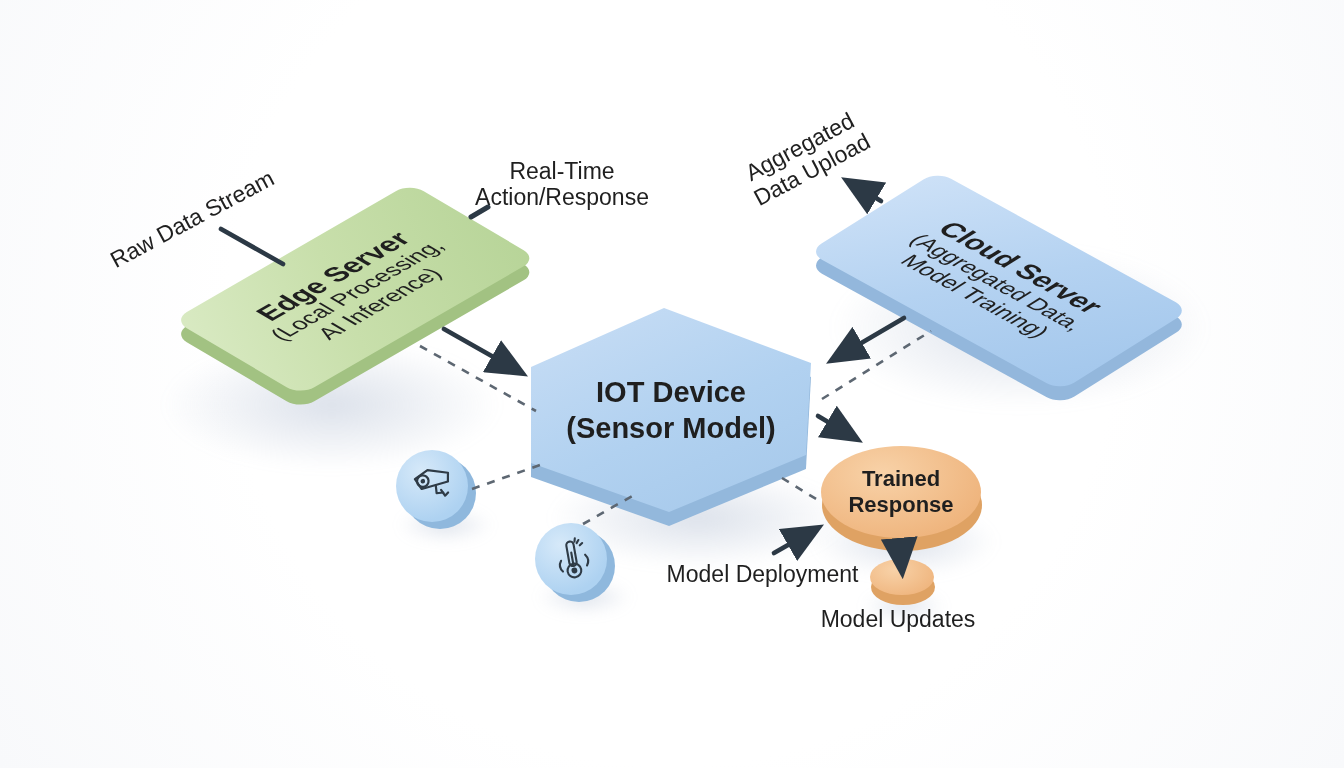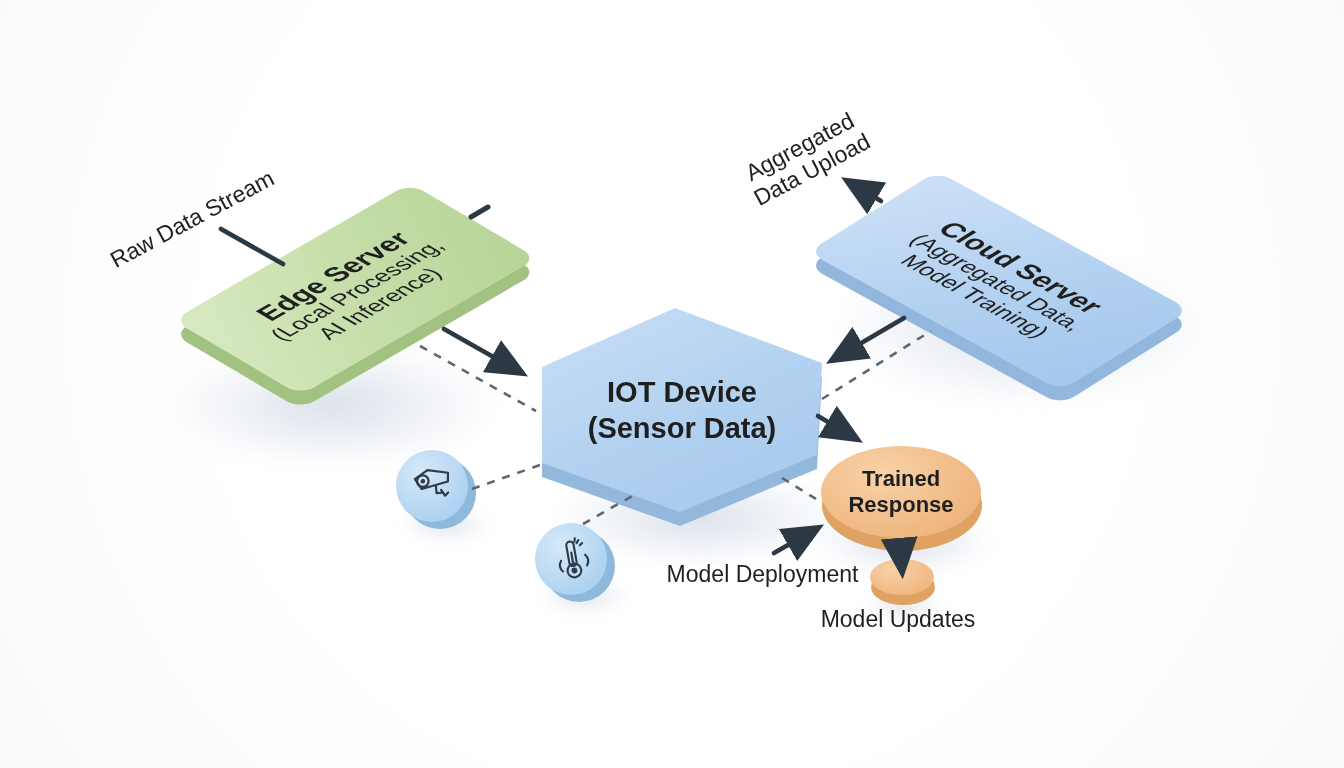--- a/index.html
+++ b/index.html
@@ -21,21 +21,21 @@
     display:flex;flex-direction:column;align-items:center;justify-content:center;line-height:1.12;}
   .cloud-side{left:937px;top:185px;width:289px;height:152px;background:#93b7dc;
     transform:matrix(0.875,0.481,-0.849,0.533,0,0);}
   .cloud-face{left:937px;top:171px;width:289px;height:152px;
     background:linear-gradient(120deg,#cde1f7 0%,#b4d2f1 50%,#a3c7ec 100%);
     transform:matrix(0.875,0.481,-0.849,0.533,0,0);
     display:flex;flex-direction:column;align-items:center;justify-content:center;line-height:1.12;}
   .box-title{font-weight:bold;font-size:28px;}
   .box-sub{font-size:23px;}
   
-  .hex{position:absolute;left:542px;width:280px;height:204px;
+  .hex{position:absolute;left:531px;width:280px;height:204px;
     clip-path:polygon(47.5% 0%,100% 27%,98.2% 72%,49.3% 100%,0% 76%,0% 28.9%);}
   .hex-side{top:322px;background:#93b8dc;}
   .hex-face{top:308px;background:linear-gradient(155deg,#c9def5 0%,#b1d1f0 55%,#a5c8ea 100%);
     display:flex;flex-direction:column;align-items:center;justify-content:center;line-height:1.25;}
   .hex-title{font-weight:bold;font-size:29px;}
   
   .ell{position:absolute;border-radius:50%;}
   .dec-side{left:822px;top:459px;width:160px;height:92px;background:#dfa263;}
   .dec-face{left:821px;top:446px;width:160px;height:92px;
     background:radial-gradient(ellipse at 38% 30%, #f8d2a8 0%, #efb57e 75%);
@@ -77,21 +77,21 @@
   <div class="box-side cloud-side"></div>
   <div class="box-face cloud-face">
     <div class="box-title">Cloud Server</div>
     <div class="box-sub">(Aggregated Data,</div>
     <div class="box-sub">Model Training)</div>
   </div>
 
   <div class="hex hex-side"></div>
   <div class="hex hex-face">
     <div class="hex-title">IOT Device</div>
-    <div class="hex-title">(Sensor Data)</div>
+    <div class="hex-title">(Sensor Model)</div>
   </div>
 
   <div class="ell dec-side"></div>
   <div class="ell dec-face">
     <div>Trained</div>
     <div>Response</div>
   </div>
 
   <div class="ell upd-side"></div>
   <div class="ell upd-face"></div>
@@ -117,20 +117,24 @@
       <path d="M13 24 q-4.5 6 0 12"></path>
       <path d="M40 22 q4.5 6 0 12"></path>
       <path d="M33 8 l2.5 -3"></path>
       <path d="M36 11 l3 -2"></path>
       <path d="M31 6 l1 -3.5"></path>
     </svg>
   </div>
 
   <div class="lbl rot" style="left:102px;top:208px;width:172px;">Raw Data Stream</div>
 
+  <div class="lbl" style="left:462px;top:158px;width:200px;">
+    <div>Real-Time</div>
+    <div>Action/Response</div>
+  </div>
 
   <div class="lbl rot" style="left:726px;top:132px;width:160px;">
     <div>Aggregated</div>
     <div>Data Upload</div>
   </div>
 
   <div class="lbl" style="left:817px;top:606px;width:162px;">Model Updates</div>
 
   <div class="lbl" style="left:665px;top:561px;width:195px;">Model Deployment</div>
 

